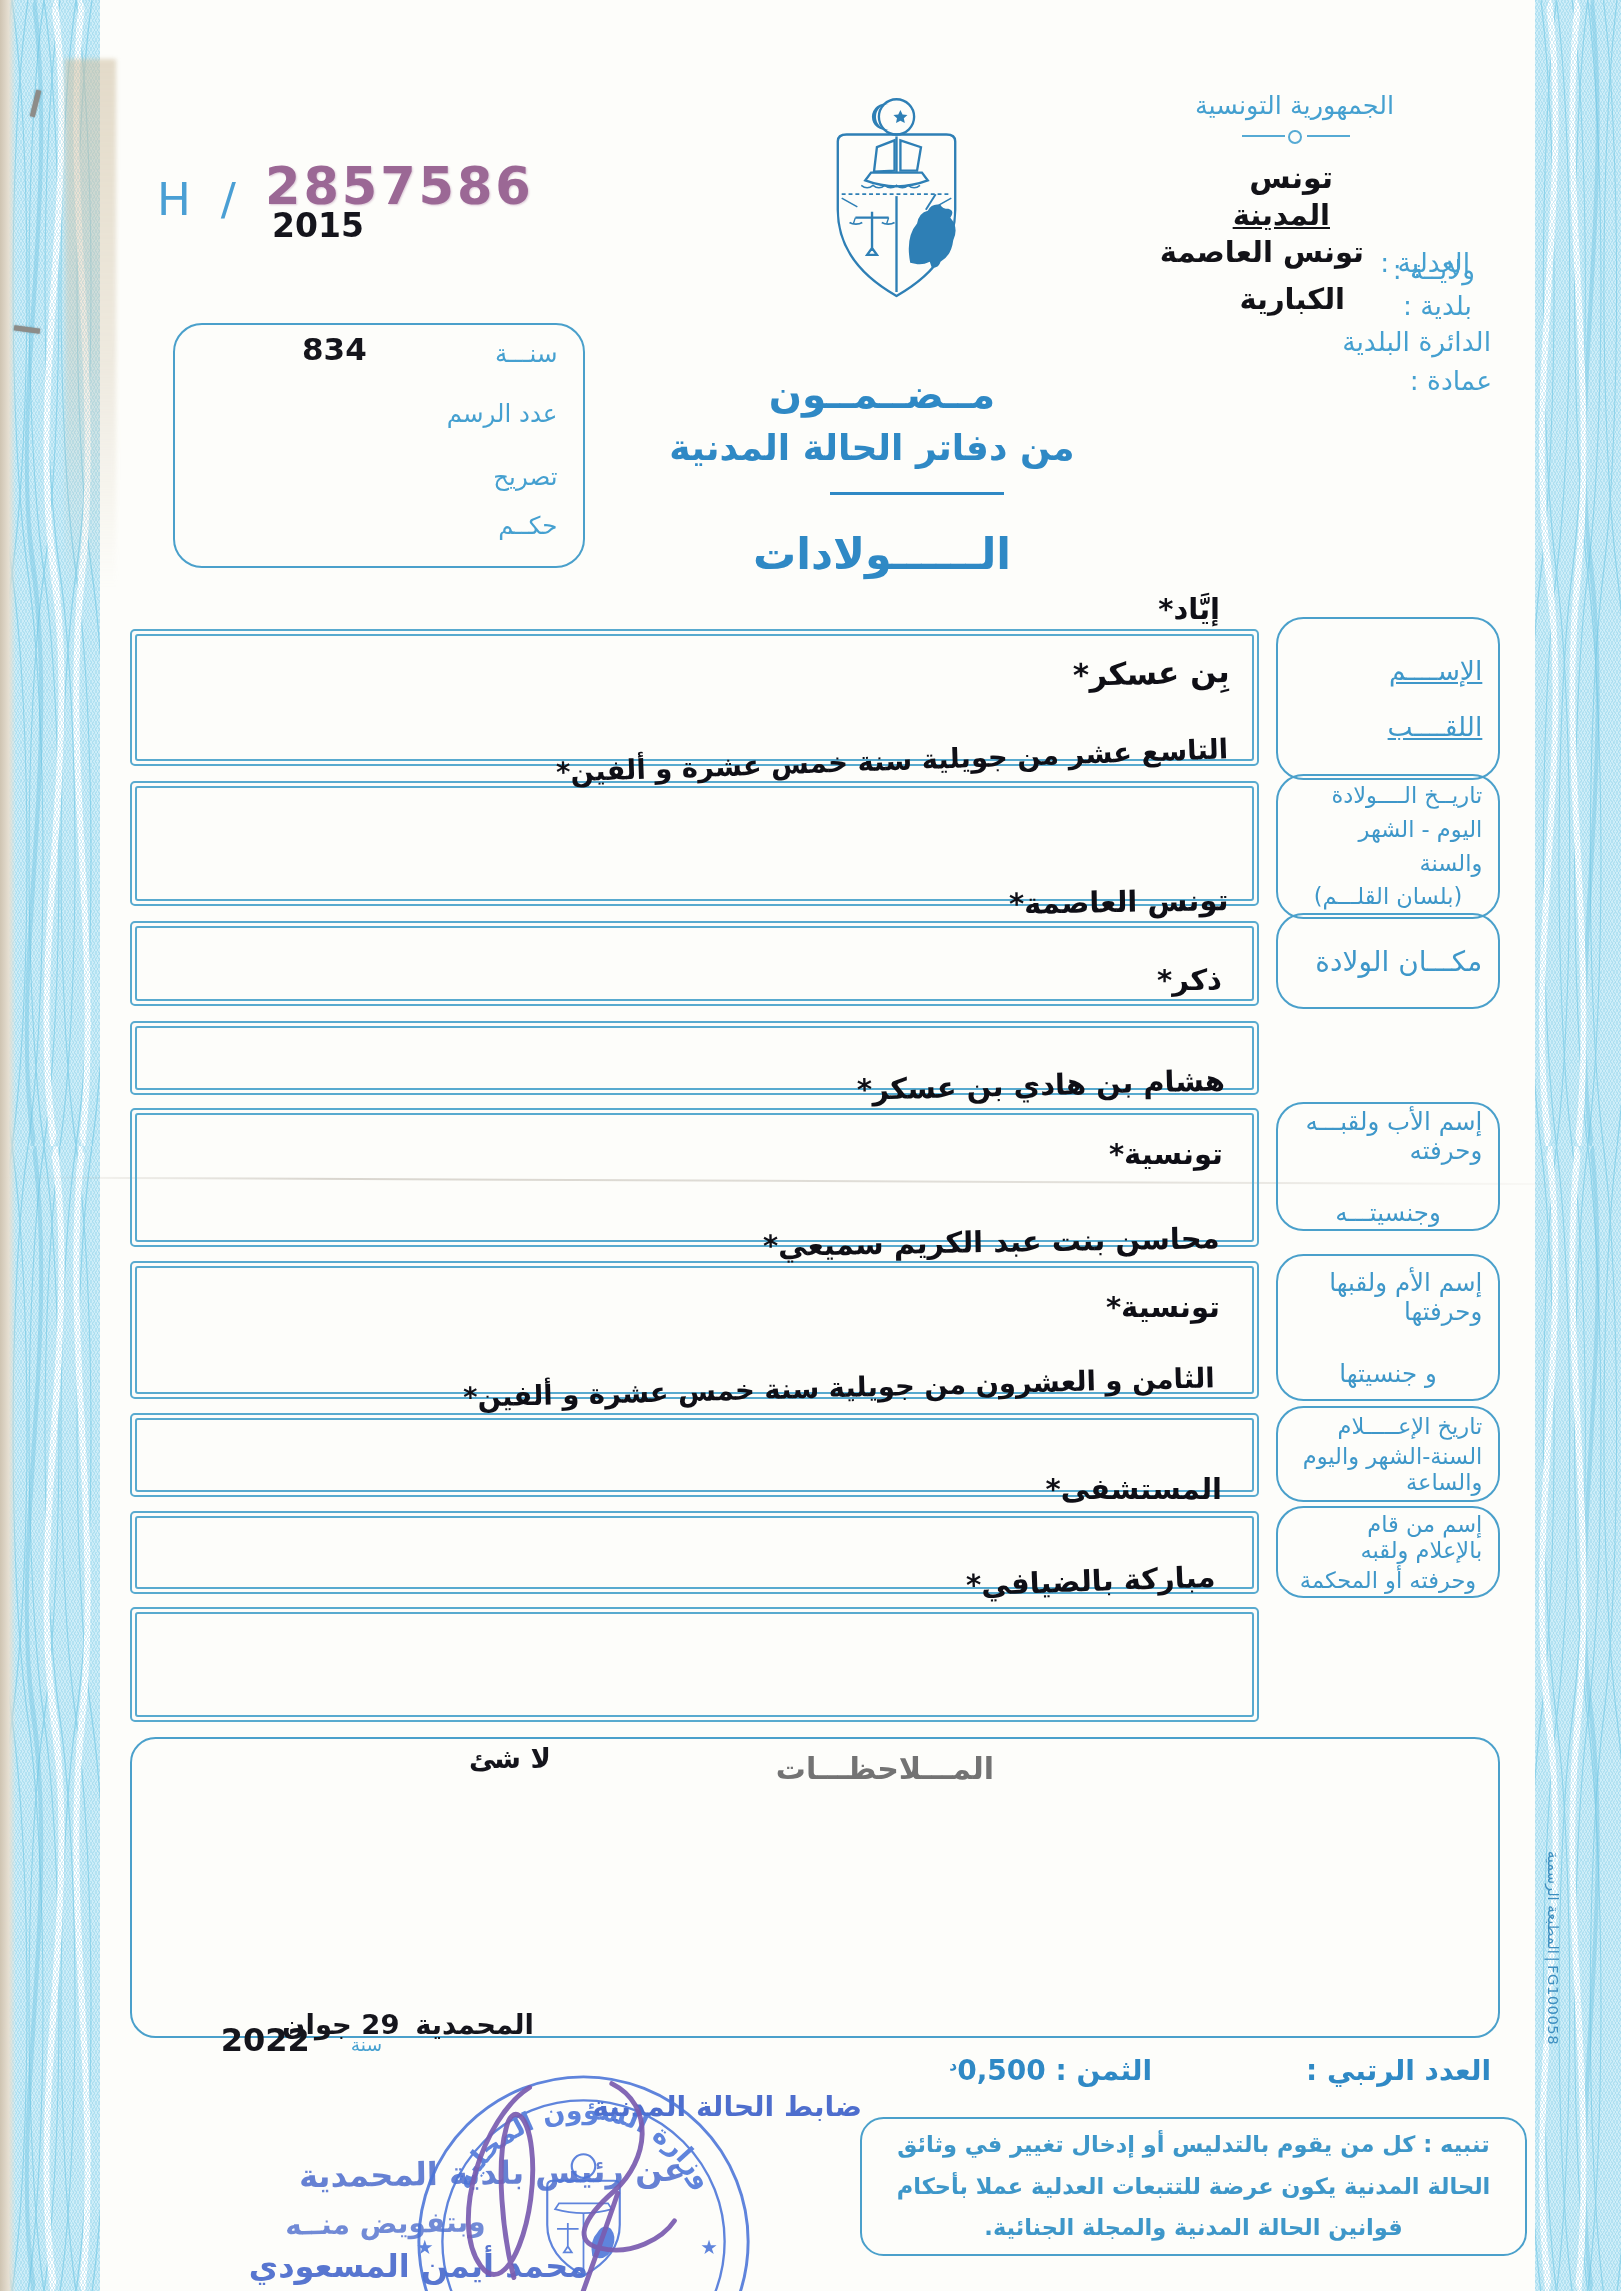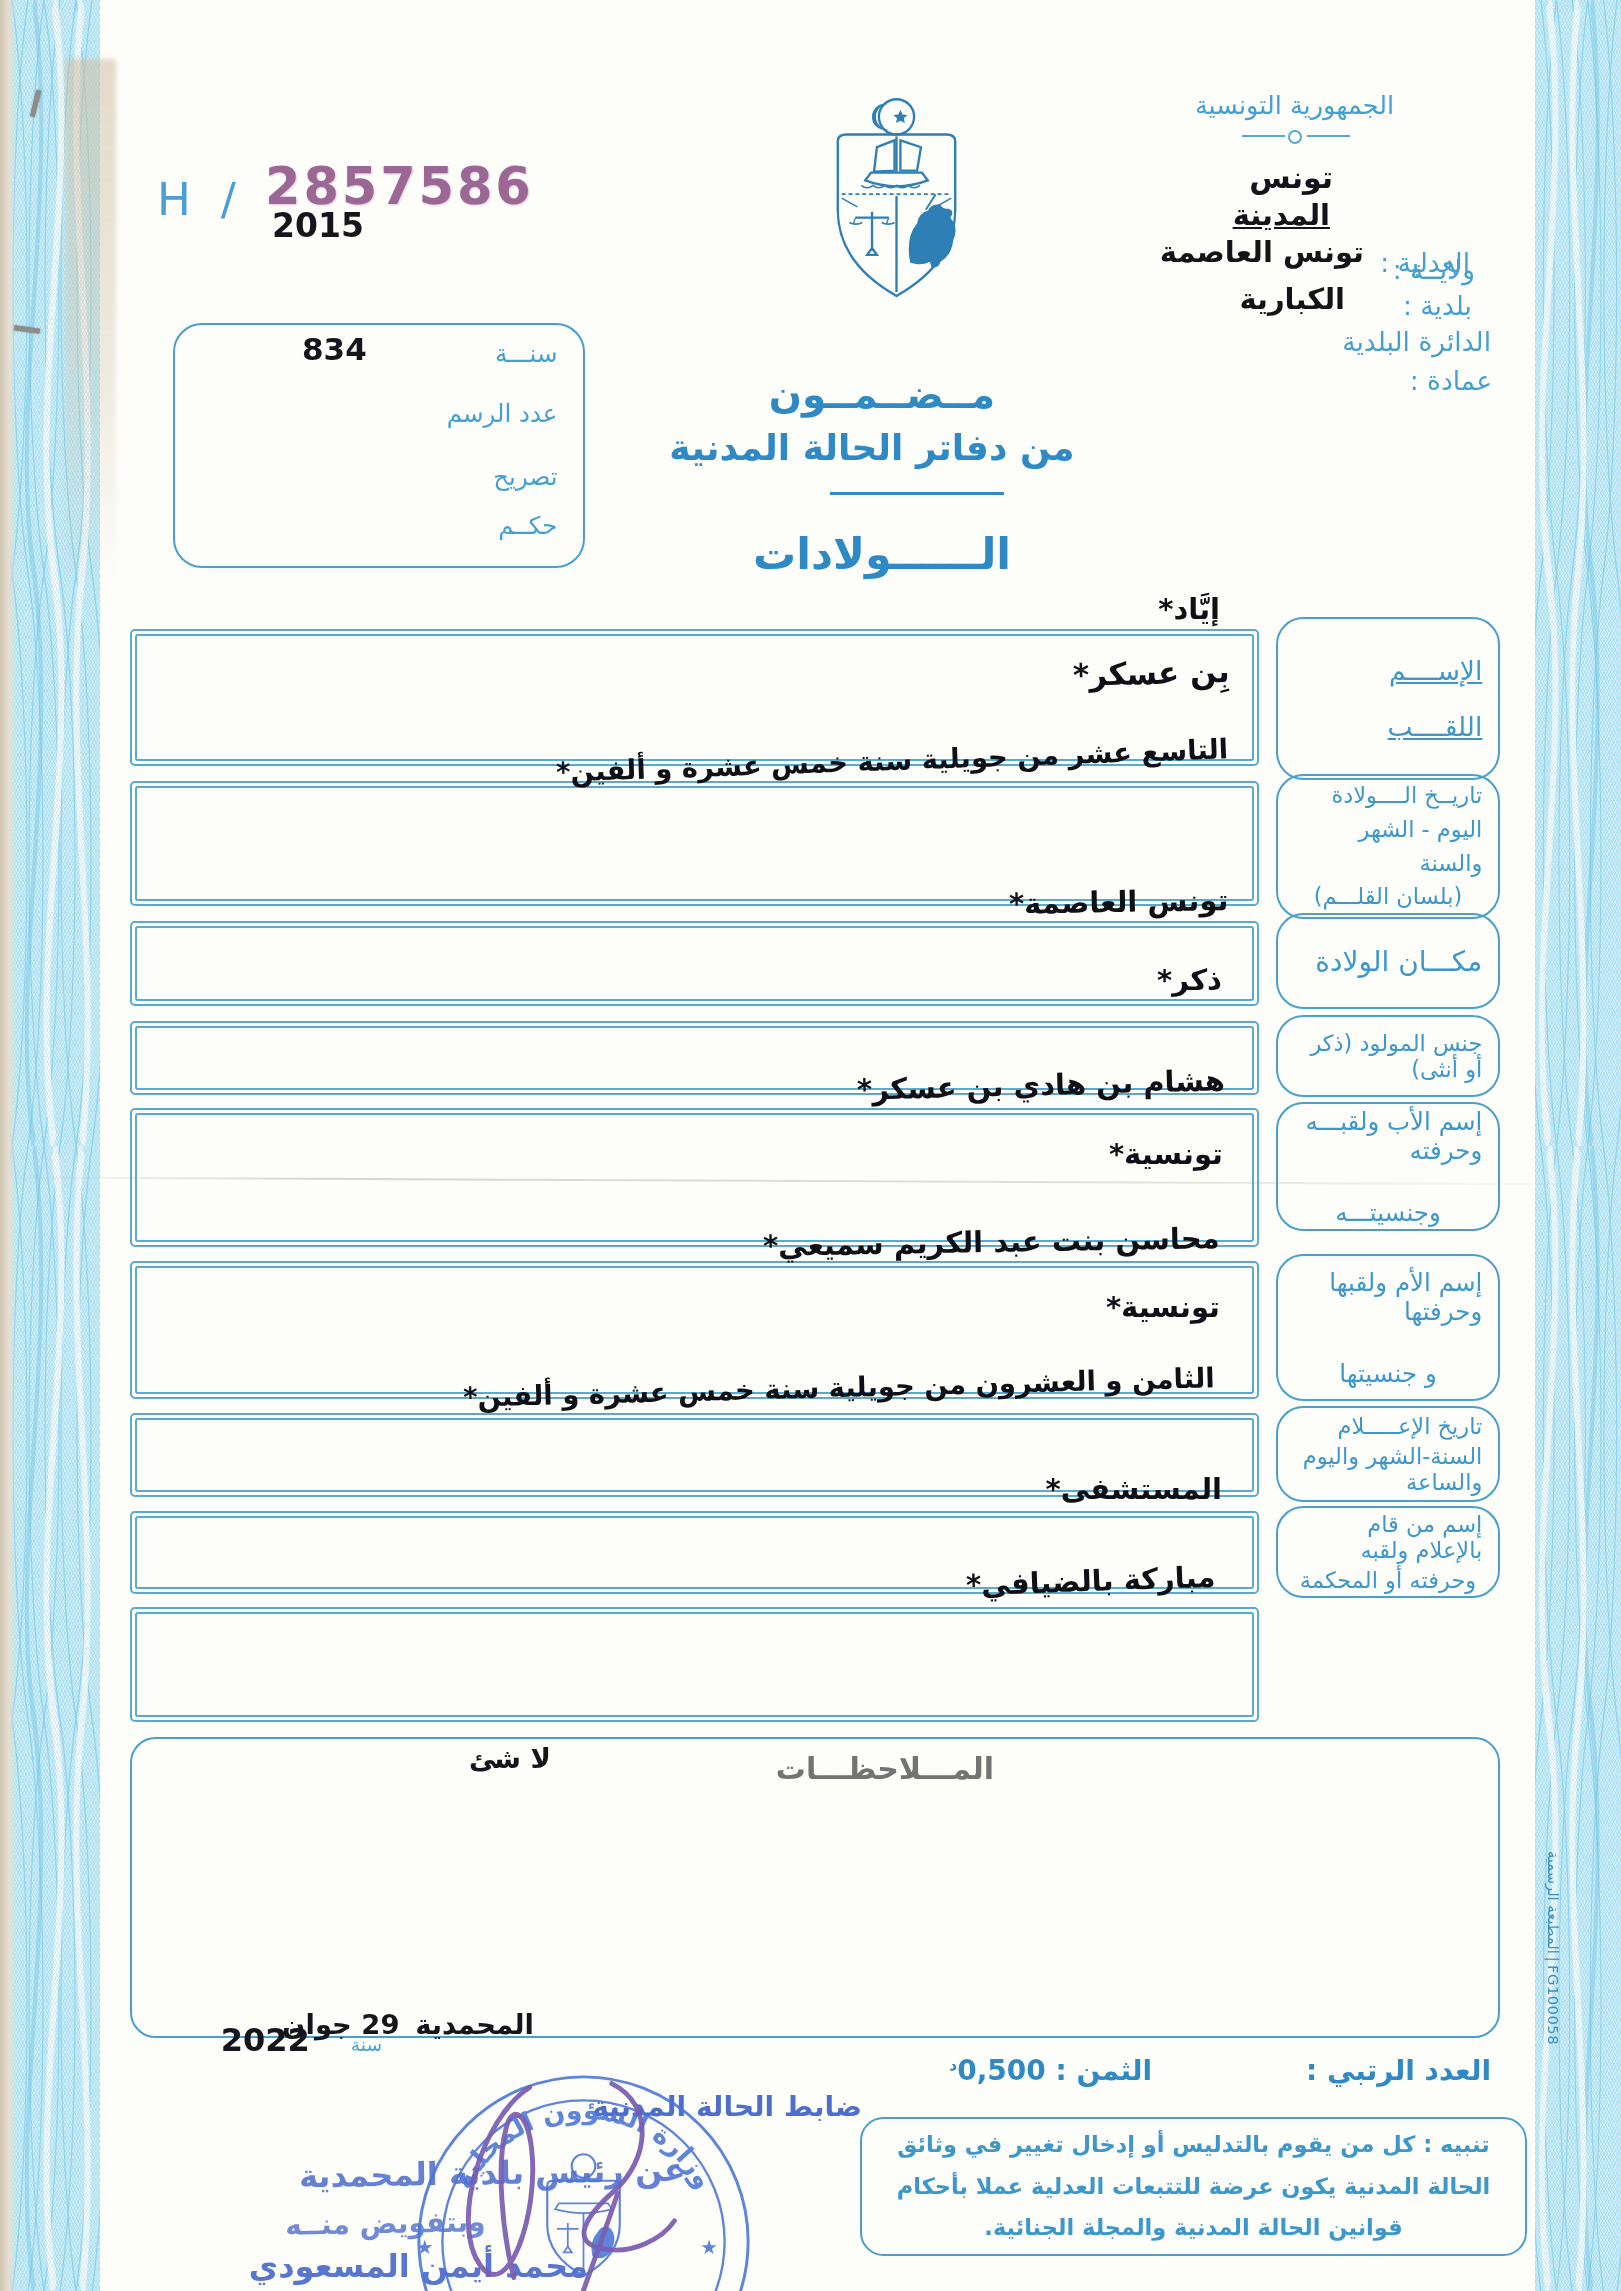--- a/index.html
+++ b/index.html
@@ -205,23 +205,20 @@
     <span class="al-r">اللقــــب</span>
   </div>
   <div class="lbox" style="top:774px;height:145px;font-size:22.5px;line-height:1.5;">
     <span class="al-r">تاريــخ الــــولادة</span>
     <span class="al-r">اليوم - الشهر والسنة</span>
     <span class="al-c">(بلسان القلـــم)</span>
   </div>
   <div class="lbox" style="top:913px;height:96px;font-size:28px;">
     <span class="al-r">مكـــان الولادة</span>
   </div>
-  <div class="lbox" style="top:1015px;height:82px;font-size:22.5px;">
-    <span class="al-r">جنس المولود (ذكر أو أنثى)</span>
-  </div>
   <div class="lbox" style="top:1102px;height:129px;font-size:24.5px;gap:33px;">
     <span class="al-r">إسم الأب ولقبـــه وحرفته</span>
     <span class="al-c">وجنسيتـــه</span>
   </div>
   <div class="lbox" style="top:1406px;height:96px;font-size:22.5px;gap:3.9px;">
     <span class="al-r">تاريخ الإعـــــلام</span>
     <span class="al-r">السنة-الشهر واليوم والساعة</span>
   </div>
   <div class="lbox" style="top:1254px;height:147px;font-size:24.5px;gap:33px;">
     <span class="al-r">إسم الأم ولقبها وحرفتها</span>

